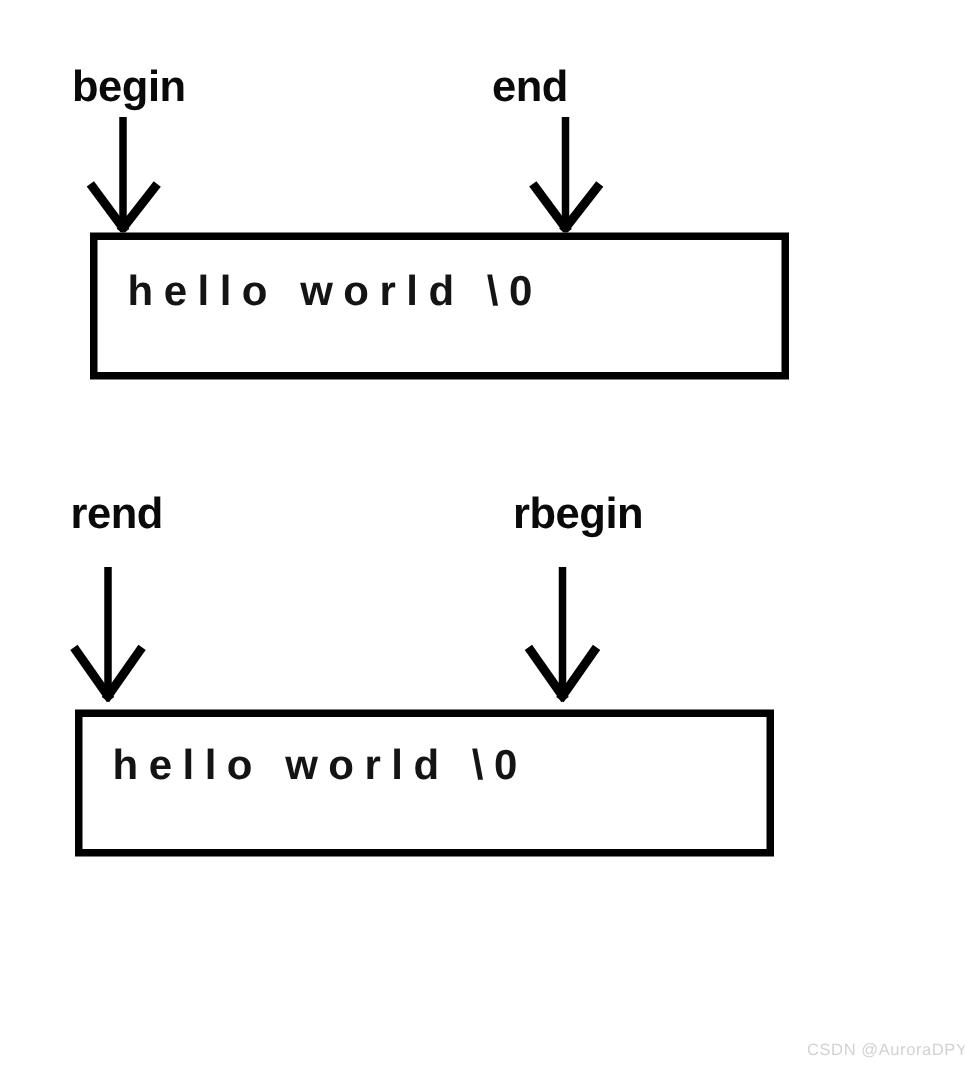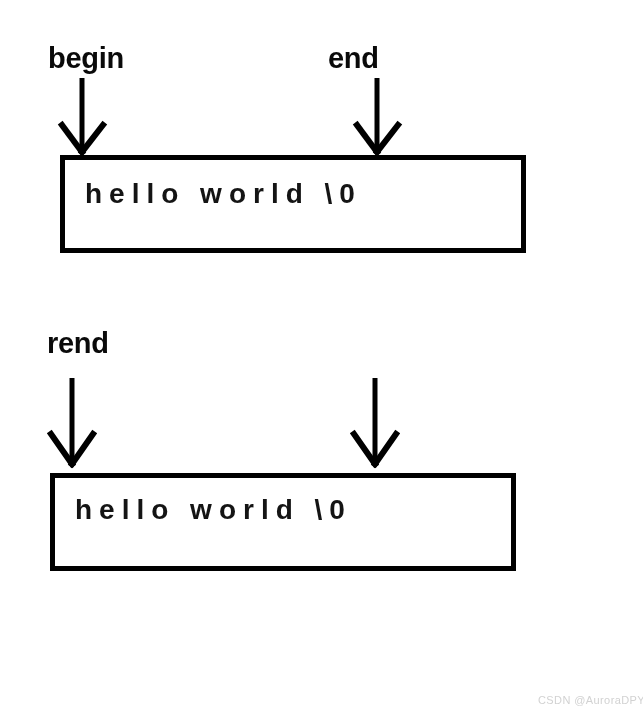--- a/index.html
+++ b/index.html
@@ -88,20 +88,21 @@
   <div class="buffer-text" style="left:85px; top:180px;">hello world \0</div>
 
   <div class="pointer-label" style="left:47px; top:329px;">rend</div>
 
   <svg class="arrow-svg" style="left:45px; top:378px; width:60px; height:92px;" viewBox="0 0 60 92">
     <line x1="27" y1="0" x2="27" y2="85" stroke="#000000" stroke-width="5"></line>
     <line x1="6" y1="56" x2="27" y2="86" stroke="#000000" stroke-width="6" stroke-linecap="square"></line>
     <line x1="48" y1="56" x2="27" y2="86" stroke="#000000" stroke-width="6" stroke-linecap="square"></line>
   </svg>
 
+  <div class="pointer-label" style="left:342px; top:329px;">rbegin</div>
 
   <svg class="arrow-svg" style="left:348px; top:378px; width:60px; height:92px;" viewBox="0 0 60 92">
     <line x1="27" y1="0" x2="27" y2="85" stroke="#000000" stroke-width="5"></line>
     <line x1="6" y1="56" x2="27" y2="86" stroke="#000000" stroke-width="6" stroke-linecap="square"></line>
     <line x1="48" y1="56" x2="27" y2="86" stroke="#000000" stroke-width="6" stroke-linecap="square"></line>
   </svg>
 
   <div class="buffer-box" style="left:50px; top:473px; width:466px; height:98px;">
   </div>
   <div class="buffer-text" style="left:75px; top:496px;">hello world \0</div>

